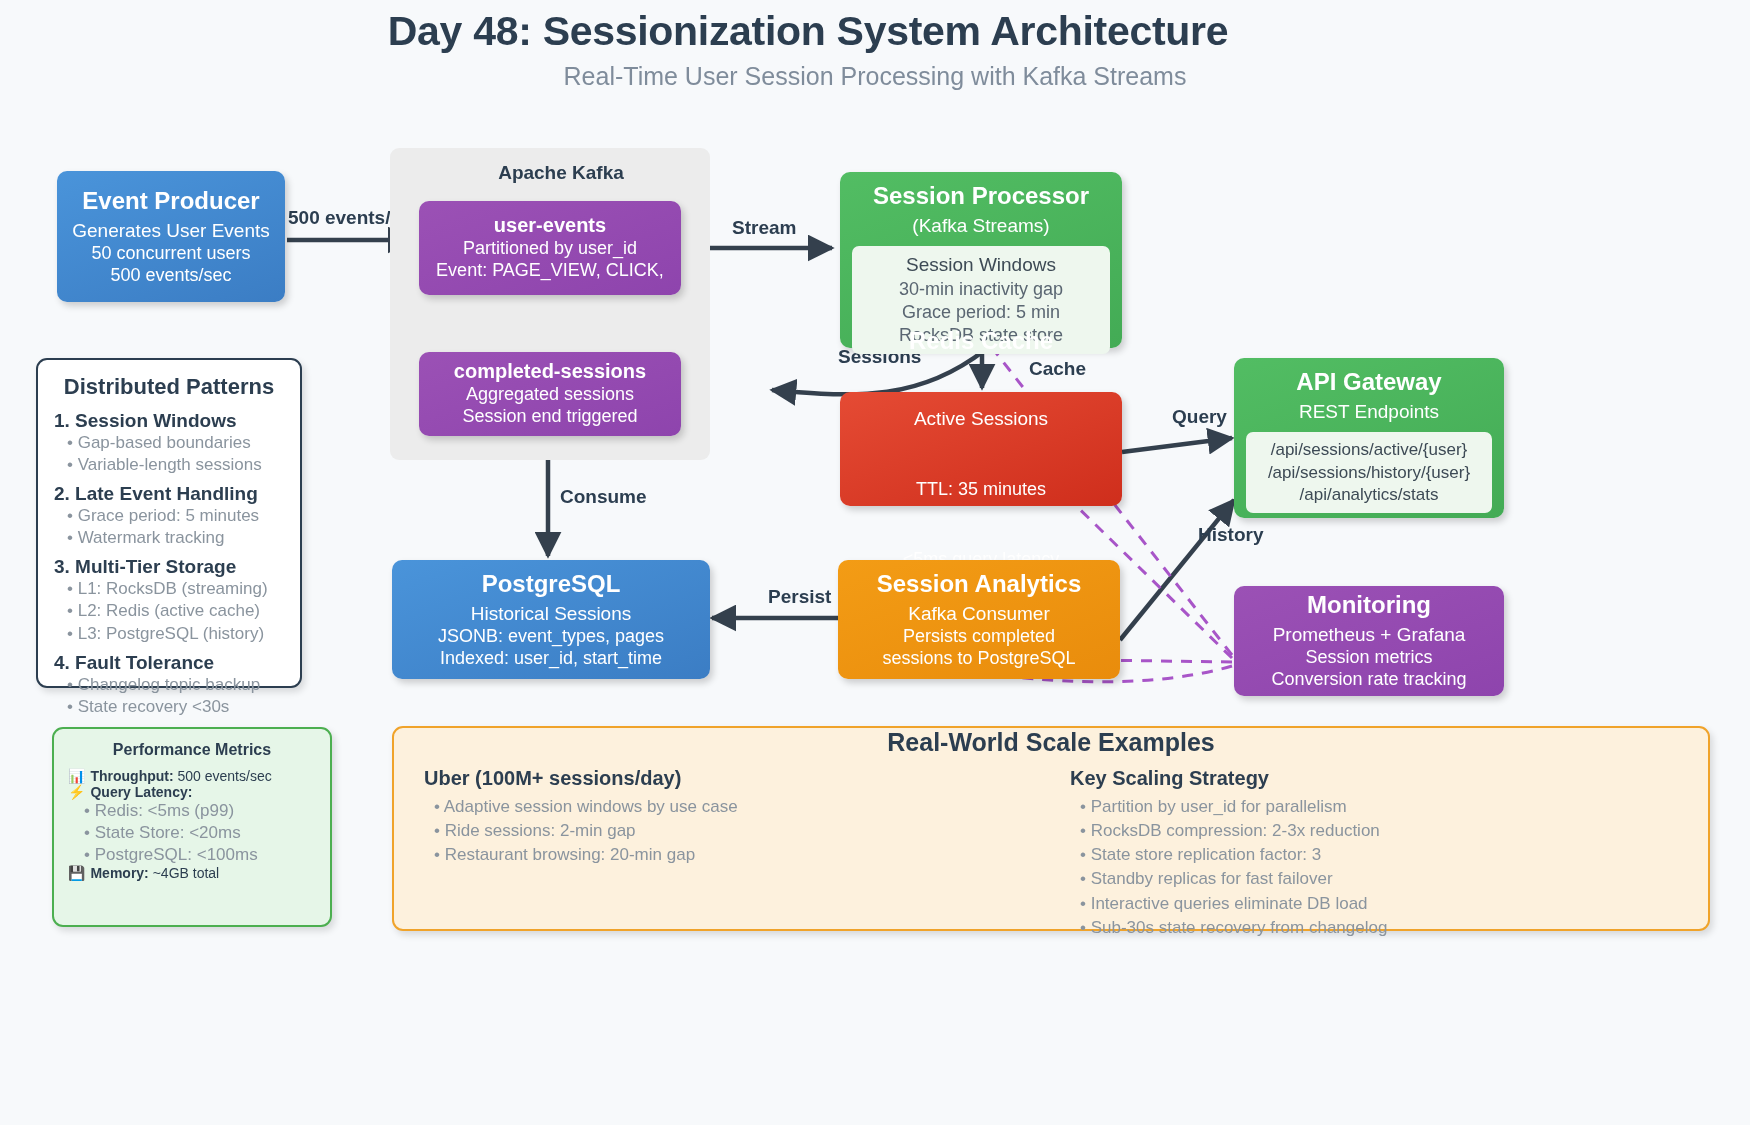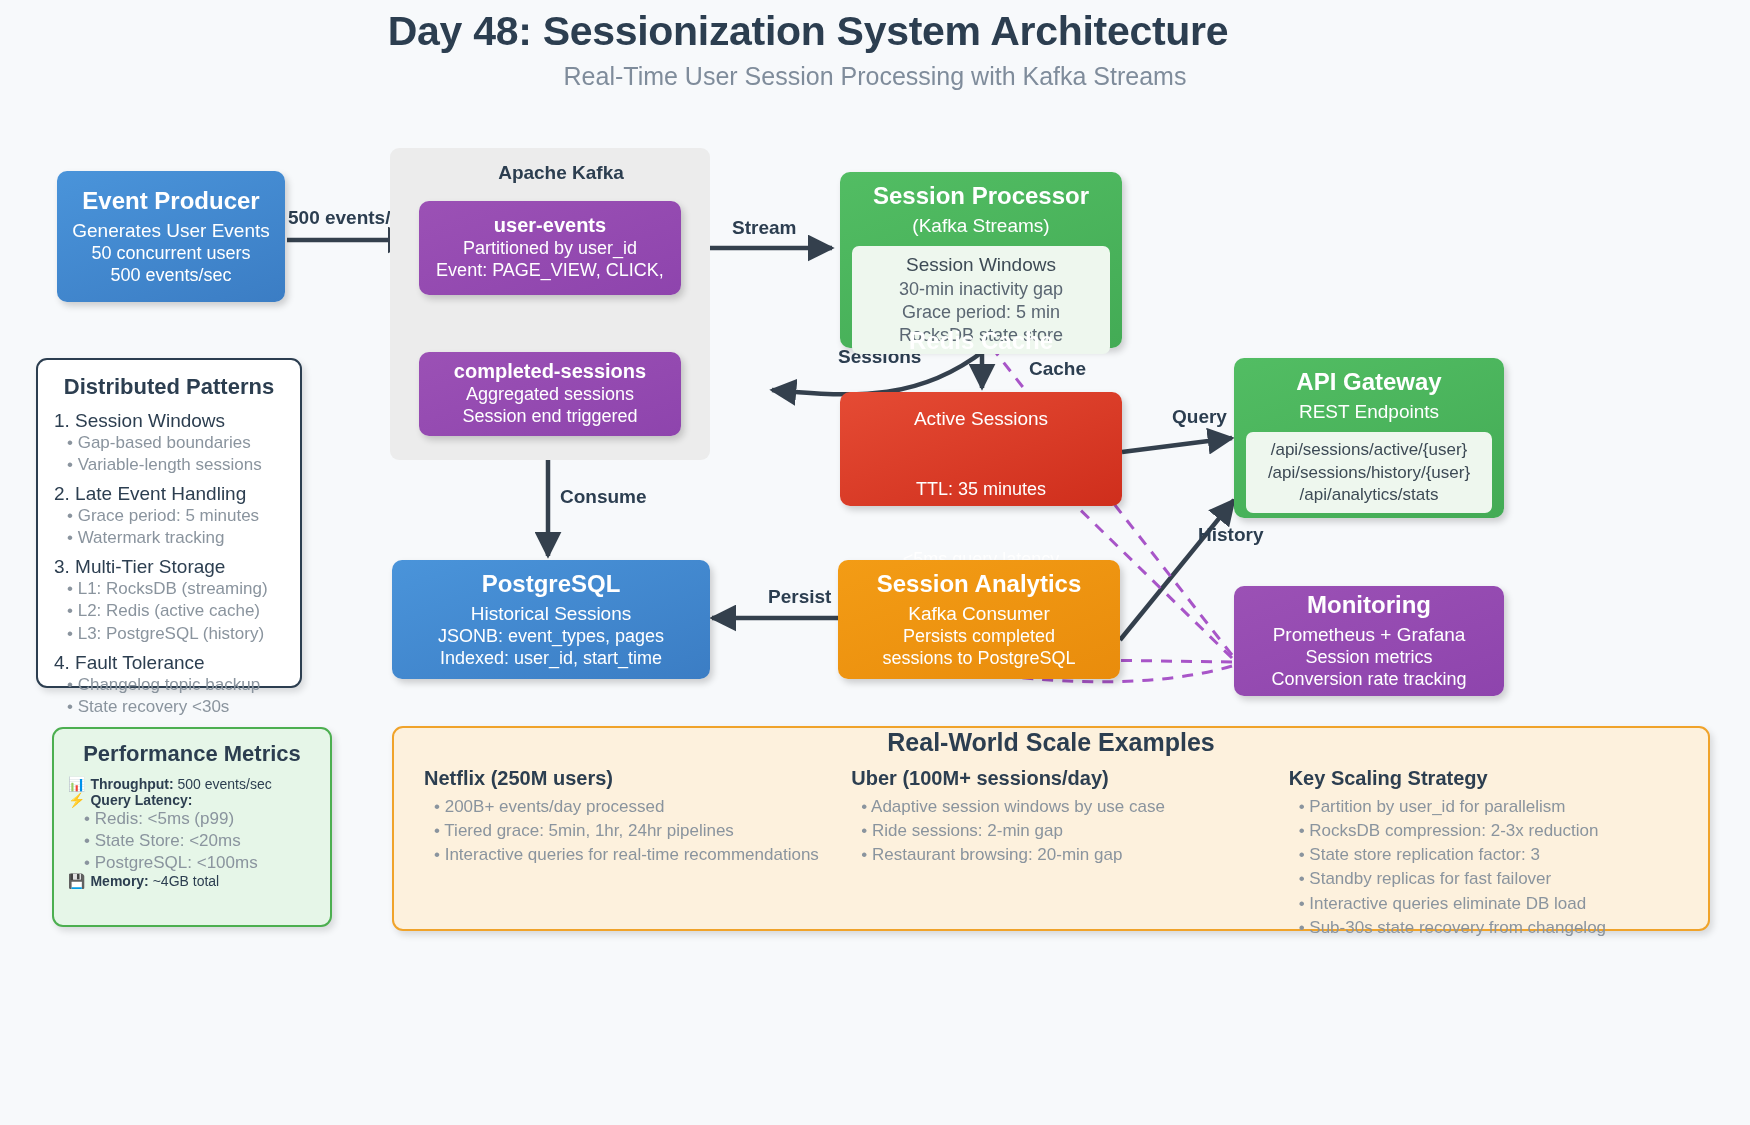--- a/index.html
+++ b/index.html
@@ -71,30 +71,30 @@
   }
   #patterns-panel {
     left: 36px; top: 358px; width: 266px; height: 330px;
     background: #ffffff; border: 2.5px solid #2c3e50;
     padding: 14px 16px;
   }
   #patterns-panel .p-title {
     text-align: center; font-size: 22px; font-weight: bold; color: #2c3e50;
     margin-bottom: 10px;
   }
-  .pat-head { font-size: 19px; font-weight: normal; color: #2c3e50; margin-top: 7px; }
+  .pat-head { font-size: 19px; font-weight: bold; color: #2c3e50; margin-top: 7px; }
   .pat-item { font-size: 17px; color: #8a949e; margin-left: 13px; line-height: 1.3; }
 
   #metrics-panel {
     left: 52px; top: 727px; width: 280px; height: 200px;
     background: #e6f6e8; border: 2.5px solid #4caf50;
     padding: 12px 14px;
   }
   #metrics-panel .p-title {
-    text-align: center; font-size: 22px; font-weight: bold; color: #2c3e50;
+    text-align: center; font-size: 16px; font-weight: bold; color: #2c3e50;
     margin-bottom: 9px;
   }
   .met-row { font-size: 14px; color: #2c3e50; }
   .met-row b { font-weight: bold; }
   .met-ico { margin-right: 5px; }
   .met-sub { font-size: 17px; color: #8a949e; margin-left: 16px; line-height: 1.28; }
 
   #scale-panel {
     left: 392px; top: 726px; width: 1318px; height: 205px;
     background: #fdf1dd; border: 2.5px solid #f0a32a;
@@ -275,26 +275,20 @@
 
     <div class="met-row">
       <span class="met-ico">💾</span><b>Memory:</b>
       <span>~4GB total</span>
     </div>
   </div>
 
   <div class="panel" id="scale-panel">
     <div class="p-title">Real-World Scale Examples</div>
     <div class="scale-cols">
-      <div class="scale-col">
-        <div class="sc-head">Netflix (250M users)</div>
-        <div class="sc-item">• 200B+ events/day processed</div>
-        <div class="sc-item">• Tiered grace: 5min, 1hr, 24hr pipelines</div>
-        <div class="sc-item">• Interactive queries for real-time recommendations</div>
-      </div>
       <div class="scale-col">
         <div class="sc-head">Uber (100M+ sessions/day)</div>
         <div class="sc-item">• Adaptive session windows by use case</div>
         <div class="sc-item">• Ride sessions: 2-min gap</div>
         <div class="sc-item">• Restaurant browsing: 20-min gap</div>
       </div>
       <div class="scale-col">
         <div class="sc-head">Key Scaling Strategy</div>
         <div class="sc-item">• Partition by user_id for parallelism</div>
         <div class="sc-item">• RocksDB compression: 2-3x reduction</div>

